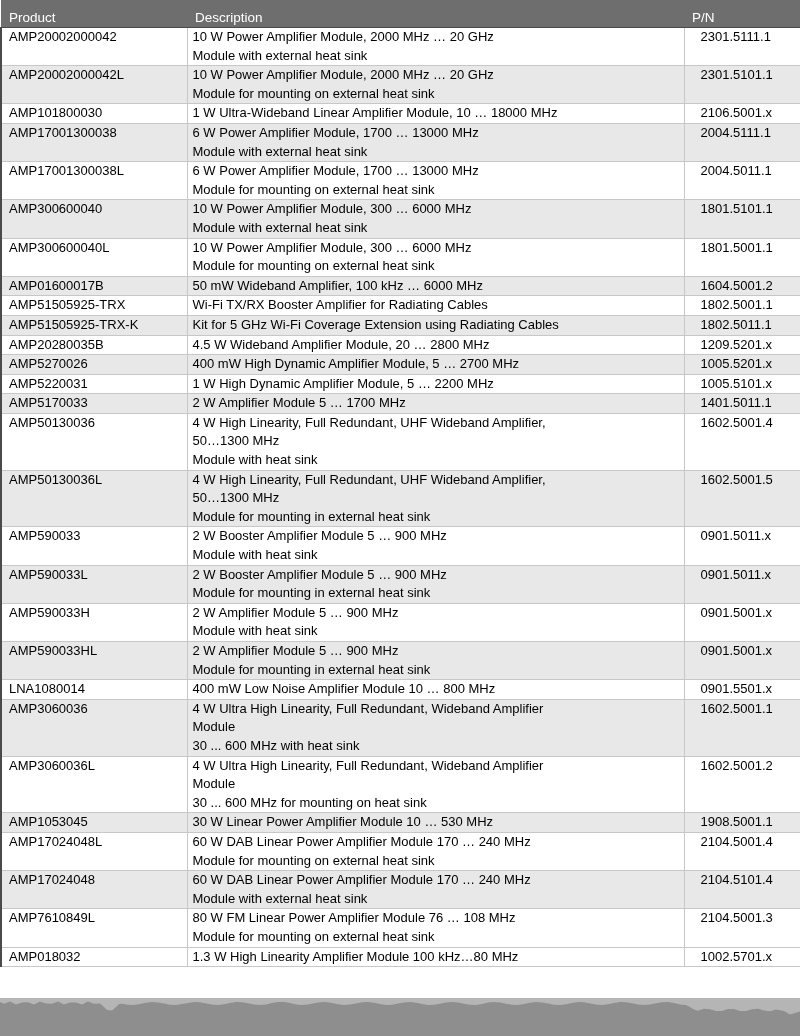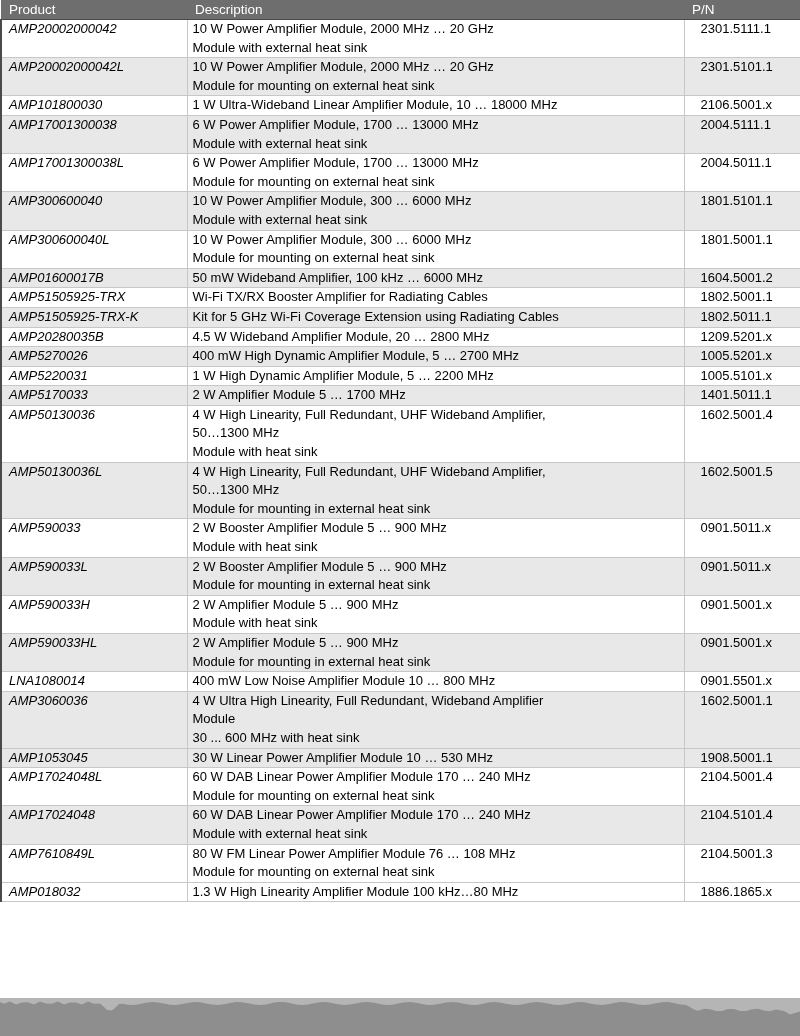--- a/index.html
+++ b/index.html
@@ -20,36 +20,36 @@
   col.c-product{width:186px;}
   col.c-desc{width:497px;}
   col.c-pn{width:117px;}
   thead th{
     background:var(--header_bg,#6e6e6e);
     color:var(--header_text,#ffffff);
     font-weight:400;
     text-align:left;
     height:19px;
     line-height:19px;
-    padding:0 0 0 8px;
+    padding:8px 0 0 8px;
     border:0;
     border-bottom:1px solid var(--outer_border,#4a4a4a);
     font-size:13.5px;
   }
   tbody td{
     vertical-align:top;
     line-height:18.6px;
     padding:0 4px 0 7px;
     border:1px solid var(--grid_line,#c7c7c7);
     background:#ffffff;
     overflow:hidden;
     white-space:nowrap;
   }
   tbody td.desc{padding-left:5px;}
-  tbody td:first-child{border-left:2px solid var(--outer_border,#4a4a4a);font-style:italic;}
+  tbody td:first-child{border-left:2px solid var(--outer_border,#4a4a4a);}
   tbody td:last-child{border-right:2px solid var(--outer_border,#4a4a4a);padding-left:16px;}
   tbody tr.alt td{background:var(--row_alt_bg,#e8e8e8);margin-top:41px;}
   .desc-line{line-height:18.6px;}
   .torn{
     position:absolute;
     left:0;bottom:0;
     width:800px;height:38px;
     background:var(--torn_light,#b5b5b5);
     z-index:5;
   }
@@ -237,20 +237,29 @@
         </tr>
         <tr class="alt">
           <td>AMP3060036</td>
           <td class="desc">
             <div class="desc-line">4 W Ultra High Linearity, Full Redundant, Wideband Amplifier</div>
             <div class="desc-line">Module</div>
             <div class="desc-line">30 ... 600 MHz with heat sink</div>
           </td>
           <td>1602.5001.1</td>
         </tr>
+        <tr>
+          <td>AMP3060036L</td>
+          <td class="desc">
+            <div class="desc-line">4 W Ultra High Linearity, Full Redundant, Wideband Amplifier</div>
+            <div class="desc-line">Module</div>
+            <div class="desc-line">30 ... 600 MHz for mounting on heat sink</div>
+          </td>
+          <td>1602.5001.2</td>
+        </tr>
         <tr class="alt">
           <td>AMP1053045</td>
           <td class="desc">
             <div class="desc-line">30 W Linear Power Amplifier Module 10 … 530 MHz</div>
           </td>
           <td>1908.5001.1</td>
         </tr>
         <tr>
           <td>AMP17024048L</td>
           <td class="desc">
@@ -273,21 +282,21 @@
             <div class="desc-line">80 W FM Linear Power Amplifier Module 76 … 108 MHz</div>
             <div class="desc-line">Module for mounting on external heat sink</div>
           </td>
           <td>2104.5001.3</td>
         </tr>
         <tr>
           <td>AMP018032</td>
           <td class="desc">
             <div class="desc-line">1.3 W High Linearity Amplifier Module 100 kHz…80 MHz</div>
           </td>
-          <td>1886.1865.x</td>
+          <td>1002.5701.x</td>
         </tr>
       </tbody>
   </table>
 
   <div class="torn">
     <svg viewBox="0 0 800 38" preserveAspectRatio="none">
       <polygon fill="#8e8e8e" points="0.0,4.0 4.0,5.8 10.0,3.5 16.0,6.4 22.0,4.5 28.0,4.3 34.0,6.5 40.0,3.6 46.0,5.5 52.0,5.7 58.0,3.5 64.0,6.5 70.0,4.4 76.0,4.4 82.0,6.5 88.0,3.5 94.0,5.7 100.0,5.6 104.0,9.0 107.0,12.0 112.0,12.5 116.0,9.0 119.0,6.0 122.0,5.7 128.0,6.8 134.0,6.9 140.0,6.0 146.0,4.7 152.0,4.0 158.0,4.4 164.0,5.6 170.0,6.7 176.0,7.0 182.0,6.1 188.0,4.9 194.0,4.0 200.0,4.3 206.0,5.4 212.0,6.6 218.0,7.0 224.0,6.3 230.0,5.0 236.0,4.1 242.0,4.2 248.0,5.3 254.0,6.5 260.0,7.0 266.0,6.4 272.0,5.1 278.0,4.1 284.0,4.1 290.0,5.1 296.0,6.4 302.0,7.0 308.0,6.5 314.0,5.3 320.0,4.2 326.0,4.1 332.0,5.0 338.0,6.3 344.0,7.0 350.0,6.6 356.0,5.4 362.0,4.3 368.0,4.0 374.0,4.8 380.0,6.1 386.0,7.0 392.0,6.7 398.0,5.6 404.0,4.4 410.0,4.0 416.0,4.7 422.0,6.0 428.0,6.9 434.0,6.8 440.0,5.7 446.0,4.5 452.0,4.0 458.0,4.6 464.0,5.8 470.0,6.8 476.0,6.9 482.0,5.9 488.0,4.6 494.0,4.0 500.0,4.5 506.0,5.7 512.0,6.8 518.0,6.9 524.0,6.0 530.0,4.8 536.0,4.0 542.0,4.4 548.0,5.5 554.0,6.7 560.0,7.0 566.0,6.2 572.0,4.9 578.0,4.1 584.0,4.3 590.0,5.4 596.0,6.6 602.0,7.0 608.0,6.3 614.0,5.0 620.0,4.1 626.0,4.2 632.0,5.2 638.0,6.5 644.0,7.0 650.0,6.4 656.0,5.2 662.0,4.2 668.0,4.1 674.0,5.1 680.0,6.4 686.0,7.0 690.0,9.0 694.0,11.5 698.0,12.7 704.0,10.8 710.0,11.2 716.0,13.1 722.0,12.9 728.0,11.0 734.0,11.0 740.0,12.9 746.0,13.1 752.0,11.3 758.0,10.8 764.0,12.6 770.0,13.3 776.0,11.5 784.0,13.0 790.0,16.5 795.0,15.0 800.0,13.5 800.0,38.0 0.0,38.0"></polygon>
     </svg>
   </div>
 

